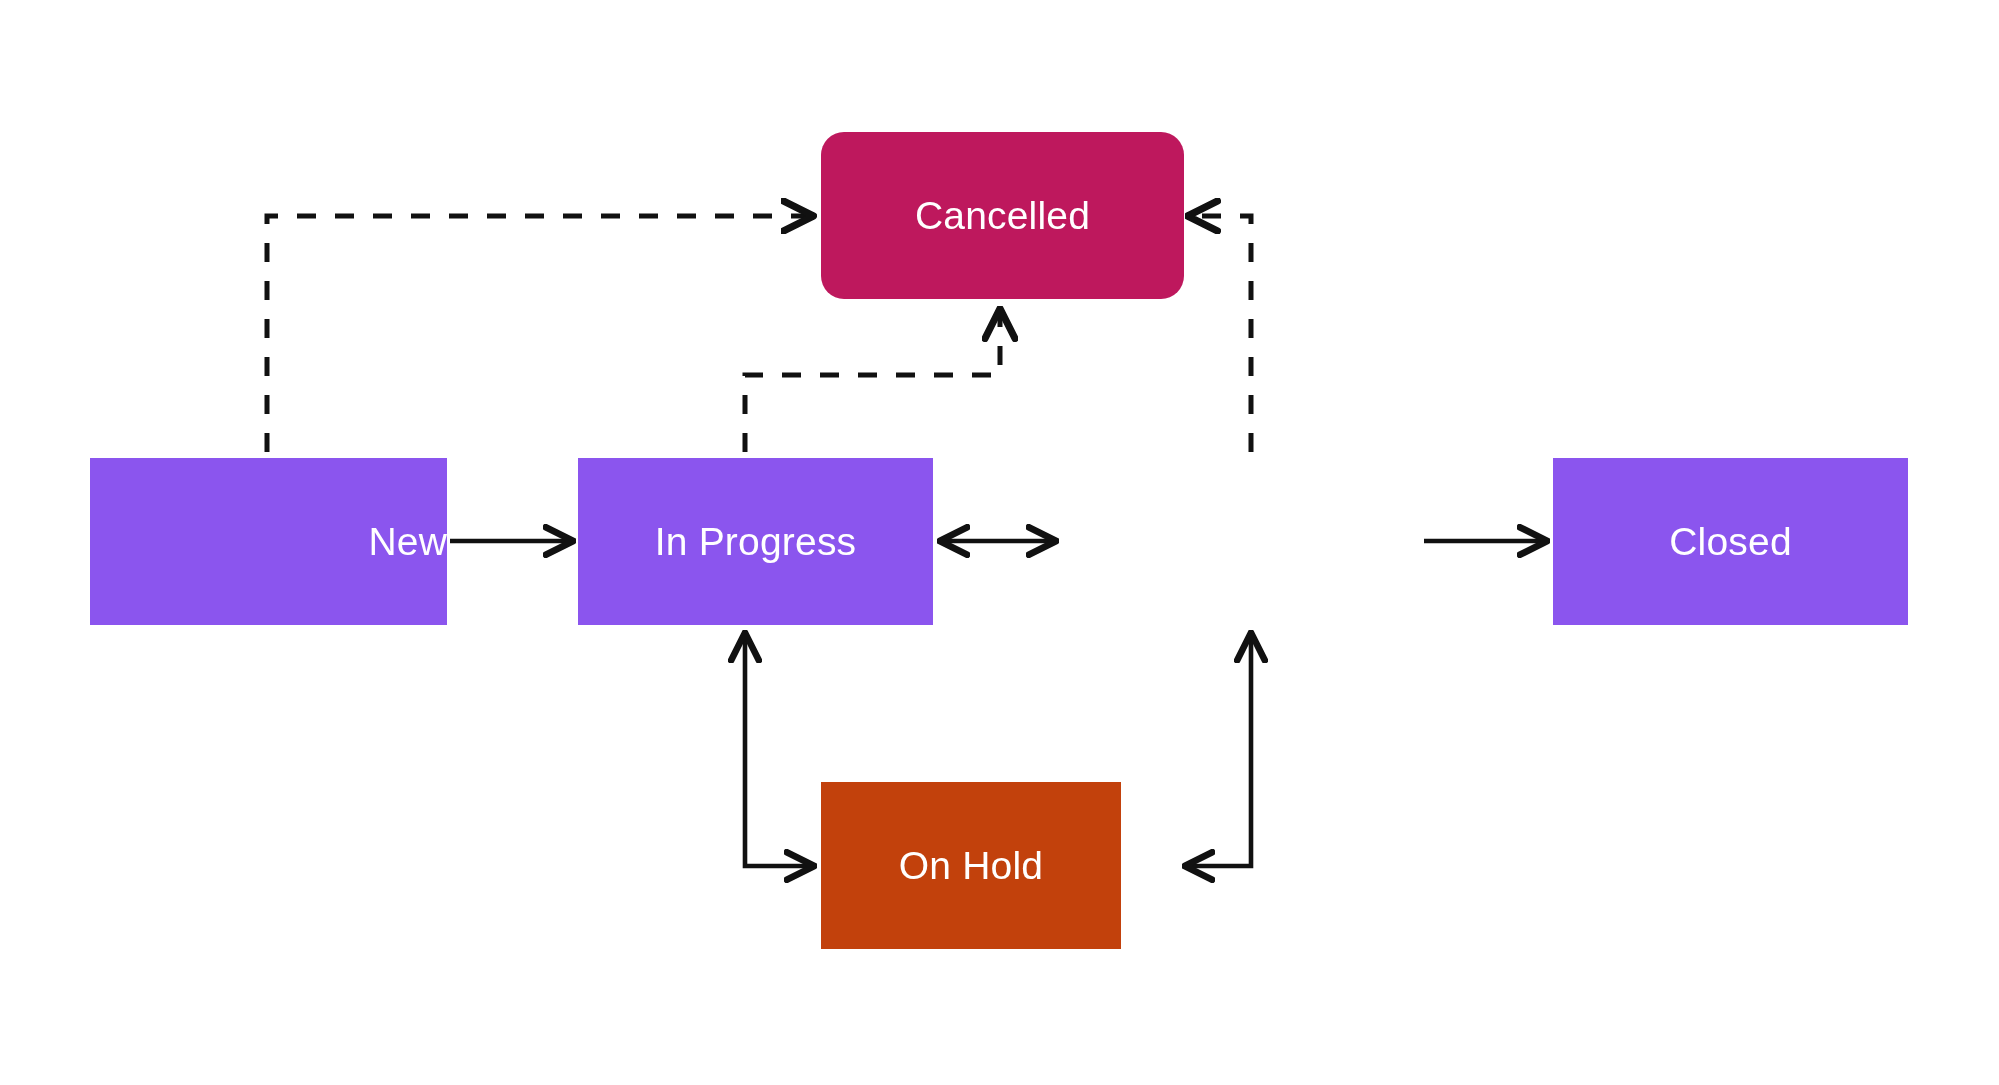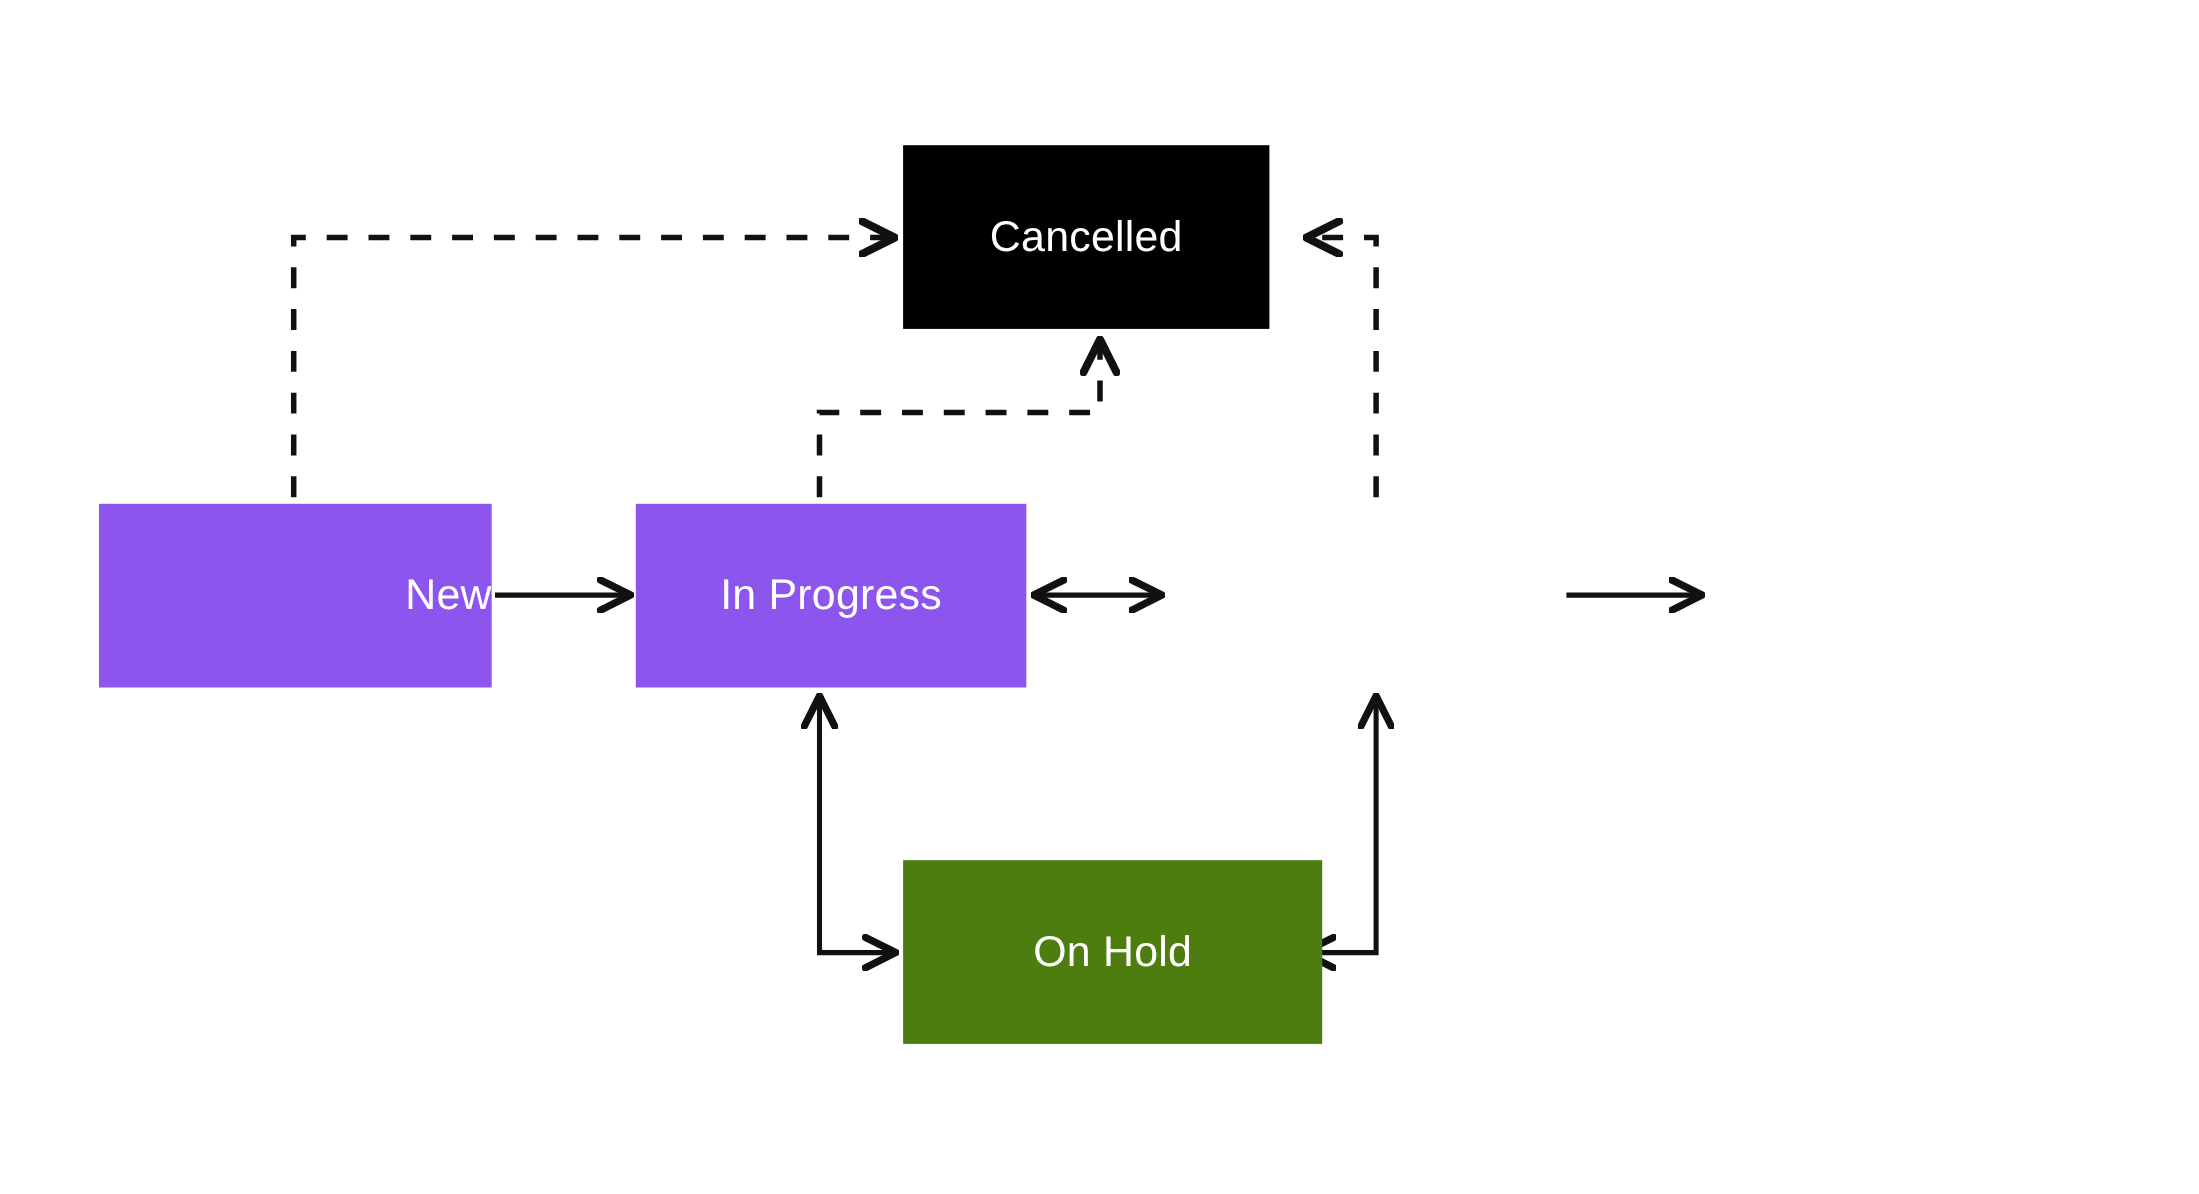--- a/index.html
+++ b/index.html
@@ -73,20 +73,23 @@
 
     <path d="M 1251 452 L 1251 216 L 1189 216" fill="none" stroke="#111111" stroke-width="5" stroke-dasharray="19 19" stroke-linecap="butt" stroke-linejoin="miter" marker-end="url(#arrowEnd)"></path>
   </svg>
 
   <div class="node" style="left: 90px; top: 458px; width: 357px; height: 167px; background: rgb(139, 85, 238); color: rgb(255, 255, 255); justify-content: flex-end;">
     <span class="node-label">New</span>
   </div>
   <div class="node" style="left: 578px; top: 458px; width: 355px; height: 167px; background: rgb(139, 85, 238); color: rgb(255, 255, 255);">
     <span class="node-label">In Progress</span>
   </div>
-  <div class="node" style="left: 821px; top: 132px; width: 333px; height: 167px; background: #000000; color: rgb(255, 255, 255);">
+  <div class="node" style="left: 1553px; top: 458px; width: 355px; height: 167px; background: rgb(139, 85, 238); color: rgb(255, 255, 255);">
+    <span class="node-label">Closed</span>
+  </div>
+  <div class="node" style="left: 821px; top: 132px; width: 363px; height: 167px; background: #be185d; color: rgb(255, 255, 255); border-radius: 23px;">
     <span class="node-label">Cancelled</span>
   </div>
-  <div class="node" style="left: 821px; top: 782px; width: 381px; height: 167px; background: #4d7c0f; color: rgb(255, 255, 255);">
+  <div class="node" style="left: 821px; top: 782px; width: 300px; height: 167px; background: #c2410c; color: rgb(255, 255, 255);">
     <span class="node-label">On Hold</span>
   </div>
 
 </div>
 
 </body></html>

